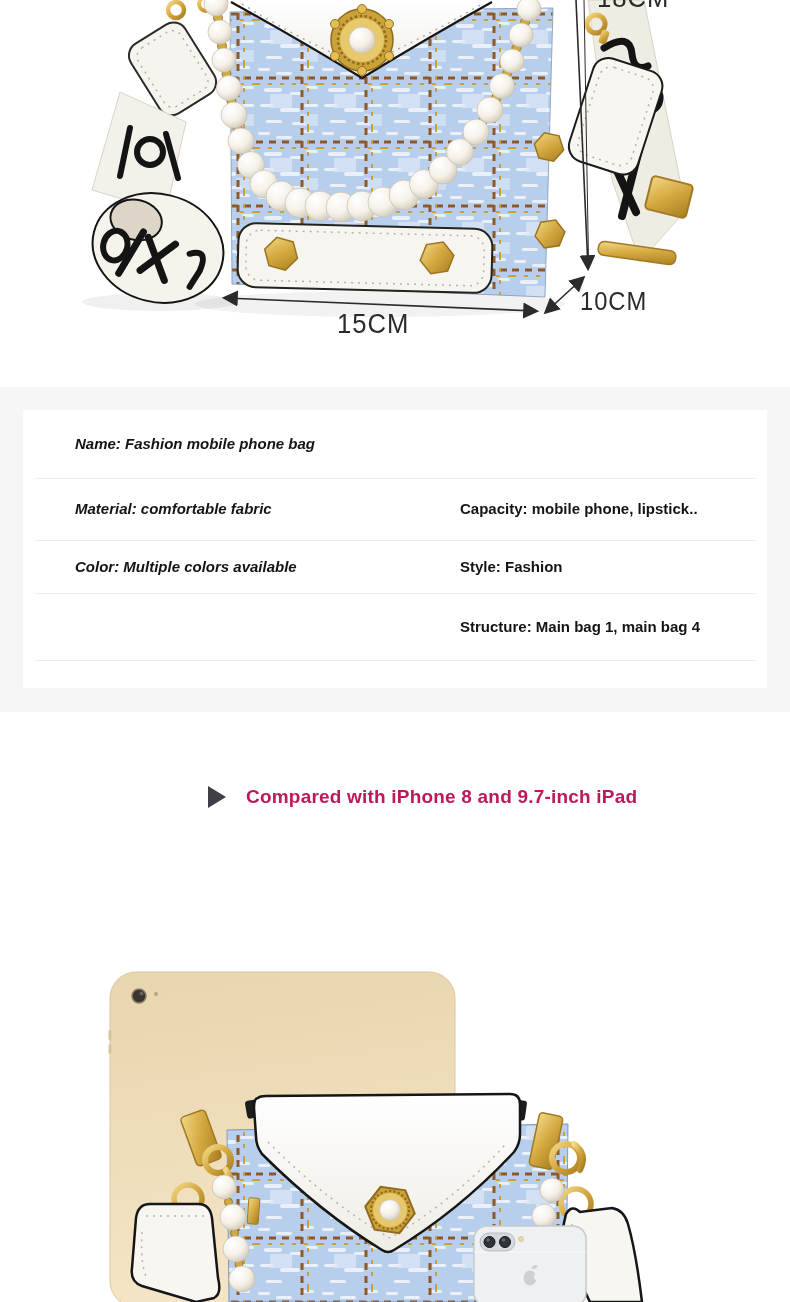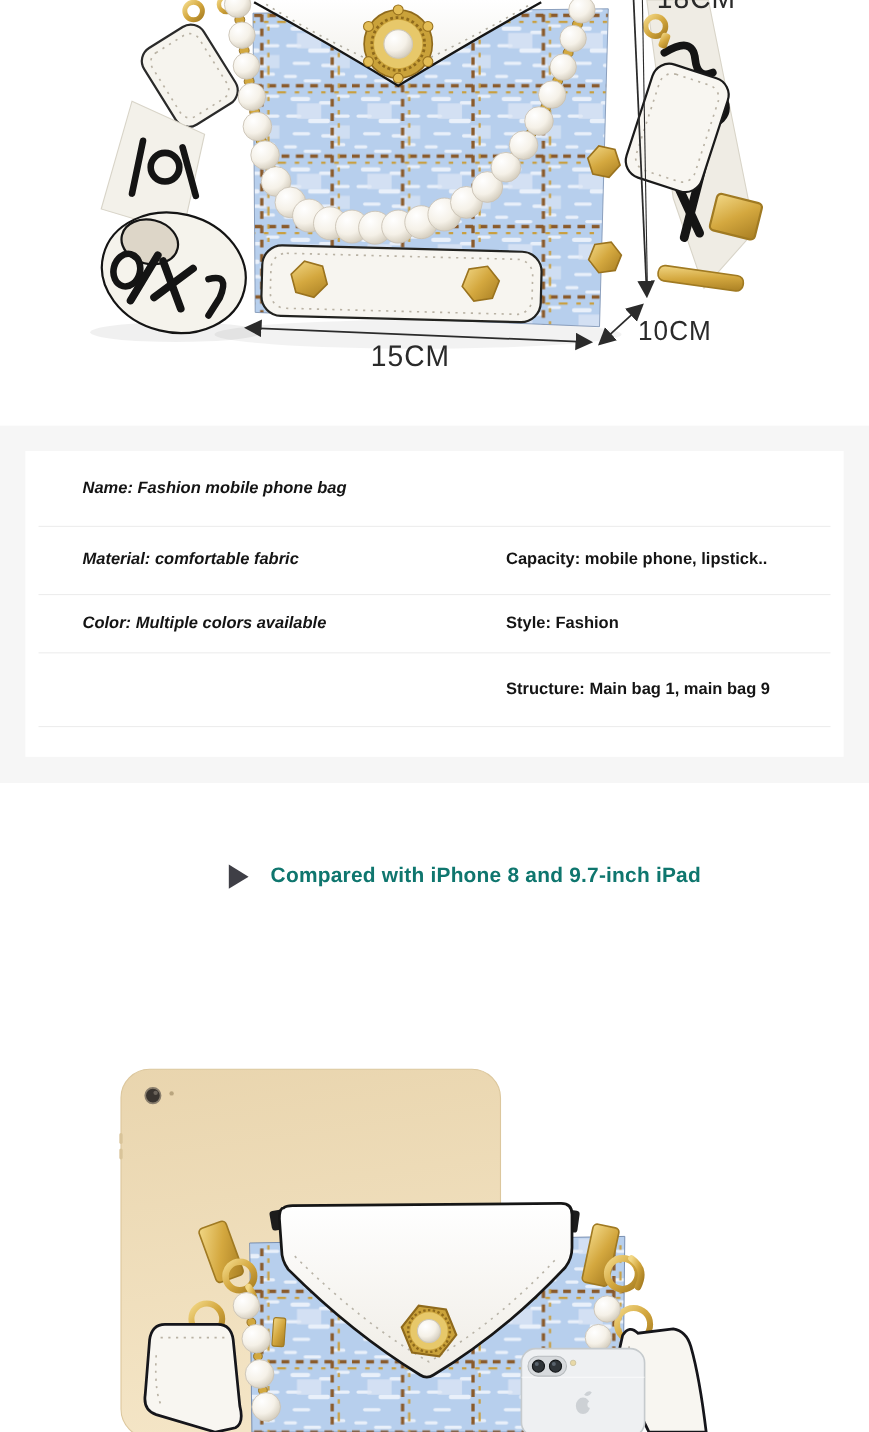--- a/index.html
+++ b/index.html
@@ -23,21 +23,21 @@
   .cell{font-size:15px;font-weight:bold;color:#141414;line-height:18px;}
   .cell-left{position:absolute;left:52px;width:292px;font-style:italic;}
   .cell-right{position:absolute;left:437px;width:285px;}
   .divider{position:absolute;left:12px;right:12px;height:0;border-top:1px solid #ededed;}
 
   
   .compare-section{top:712px;height:590px;background:#ffffff;overflow:hidden;}
   .compare-heading{position:absolute;top:74px;left:208px;display:flex;align-items:center;}
   .play{width:0;height:0;border-left:18px solid #3f3f46;border-top:11px solid transparent;
         border-bottom:11px solid transparent;margin-right:20px;}
-  .compare-title{font-size:19px;font-weight:bold;color:#0f766e;letter-spacing:.2px;}
+  .compare-title{font-size:19px;font-weight:bold;color:#be185d;letter-spacing:.2px;}
   .compare-section svg{position:absolute;top:0;left:0;}
 </style>
 </head>
 <body>
 
 <div id="page">
 
   <section class="photo-section">
     <svg width="790" height="387" viewBox="0 0 790 387">
       <defs>
@@ -251,21 +251,21 @@
       </div>
       <div class="divider" style="top:130px;"></div>
 
       <div class="spec-row" style="top:130px;height:53px;">
         <div class="cell cell-left">Color: Multiple colors available</div>
         <div class="cell cell-right">Style: Fashion</div>
       </div>
       <div class="divider" style="top:183px;"></div>
 
       <div class="spec-row" style="top:183px;height:67px;">
-        <div class="cell cell-right">Structure: Main bag 1, main bag 9</div>
+        <div class="cell cell-right">Structure: Main bag 1, main bag 4</div>
       </div>
       <div class="divider" style="top:250px;"></div>
 
     </div>
   </section>
 
   <section class="compare-section">
     <div class="compare-heading">
       <span class="play"></span>
       <span class="compare-title">Compared with iPhone 8 and 9.7-inch iPad</span>

